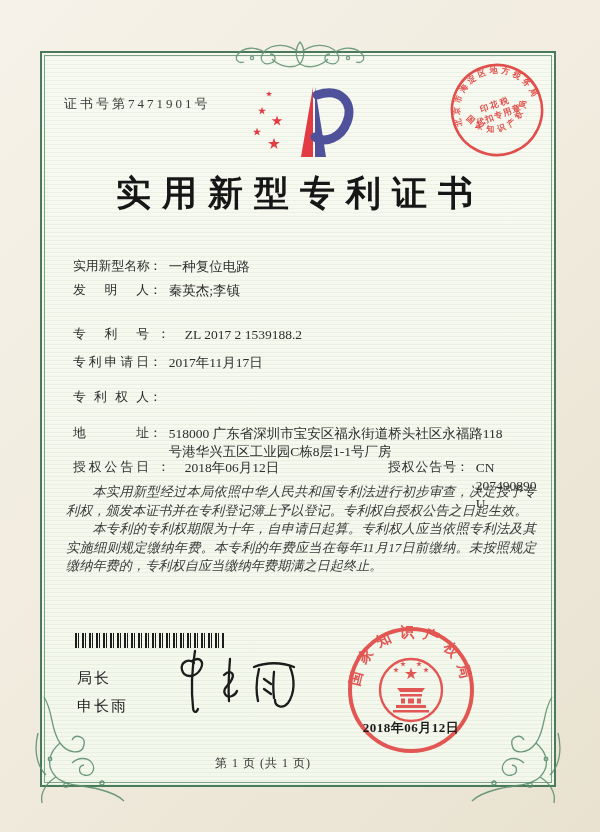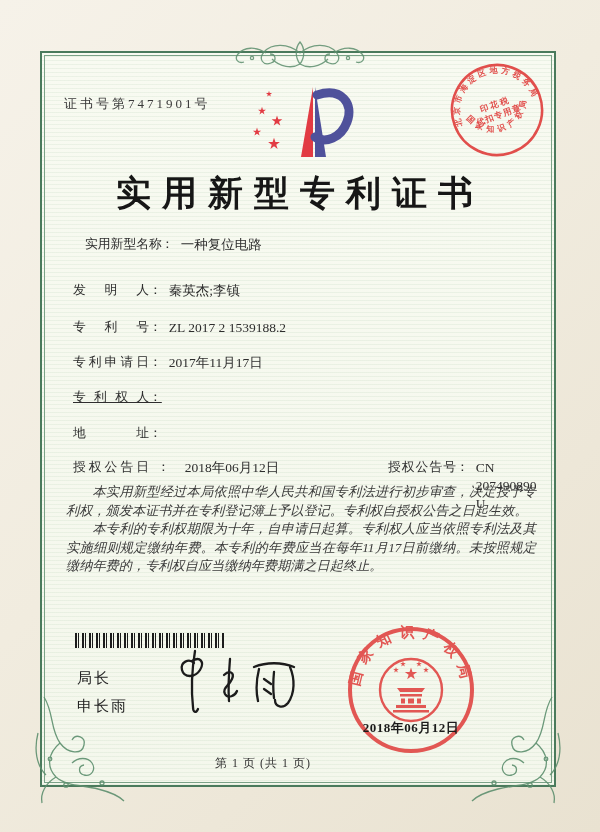--- a/index.html
+++ b/index.html
@@ -128,47 +128,51 @@
       <use href="#st" transform="translate(13,52) scale(4.4)"></use>
       <use href="#st" transform="translate(30,64) scale(6.2)"></use>
     </g>
     <polygon fill="#e23b43" points="69,7 57,77 69,77"></polygon>
     <polygon fill="#4f519b" points="71,7 71,77 82,77"></polygon>
     <path d="M73,15 C98,7 110,24 103,42 C97,58 81,64 71,57" fill="none" stroke="#4f519b" stroke-width="9" stroke-linecap="round"></path>
   </svg>
 
   <div class="title">实用新型专利证书</div>
 
-  <div class="row" style="top:236px;margin-left:12px;">
+  <div class="row" style="top:258px;">
     <span class="lbl">实用新型名称</span>
       <span class="colon">：</span>
     <span class="val">一种复位电路</span>
   </div>
   <div class="row" style="top:282px;">
     <span class="lbl">发　明　人</span>
       <span class="colon">：</span>
     <span class="val">秦英杰;李镇</span>
   </div>
-  <div class="row" style="top:319px;">
+  <div class="row" style="top:326px;gap:8px;">
     <span class="lbl">专　利　号</span>
       <span class="colon">：</span>
     <span class="val">ZL 2017 2 1539188.2</span>
   </div>
   <div class="row" style="top:354px;">
     <span class="lbl">专利申请日</span>
       <span class="colon">：</span>
     <span class="val">2017年11月17日</span>
   </div>
-  <div class="row" style="top:389px;text-decoration:underline;">
+  <div class="row" style="top:389px;">
     <span class="lbl">专 利 权 人</span>
       <span class="colon">：</span>
   </div>
   <div class="row" style="top:425px;">
     <span class="lbl">地　　　址</span>
       <span class="colon">：</span>
+    <span class="val">
+      <div class="val2">518000 广东省深圳市宝安区福永街道桥头社区永福路118</div>
+      <div class="val2">号港华兴五区工业园C栋8层1-1号厂房</div>
+    </span>
   </div>
   <div class="row" style="top:459px; width:452px;gap:8px;">
     <span class="lbl">授权公告日</span>
       <span class="colon">：</span>
     <span class="val">2018年06月12日</span>
     <span class="grant2">
       <span class="lbl">授权公告号</span>
         <span class="colon">：</span>
       <span class="val">CN 207490890 U</span>
     </span>

